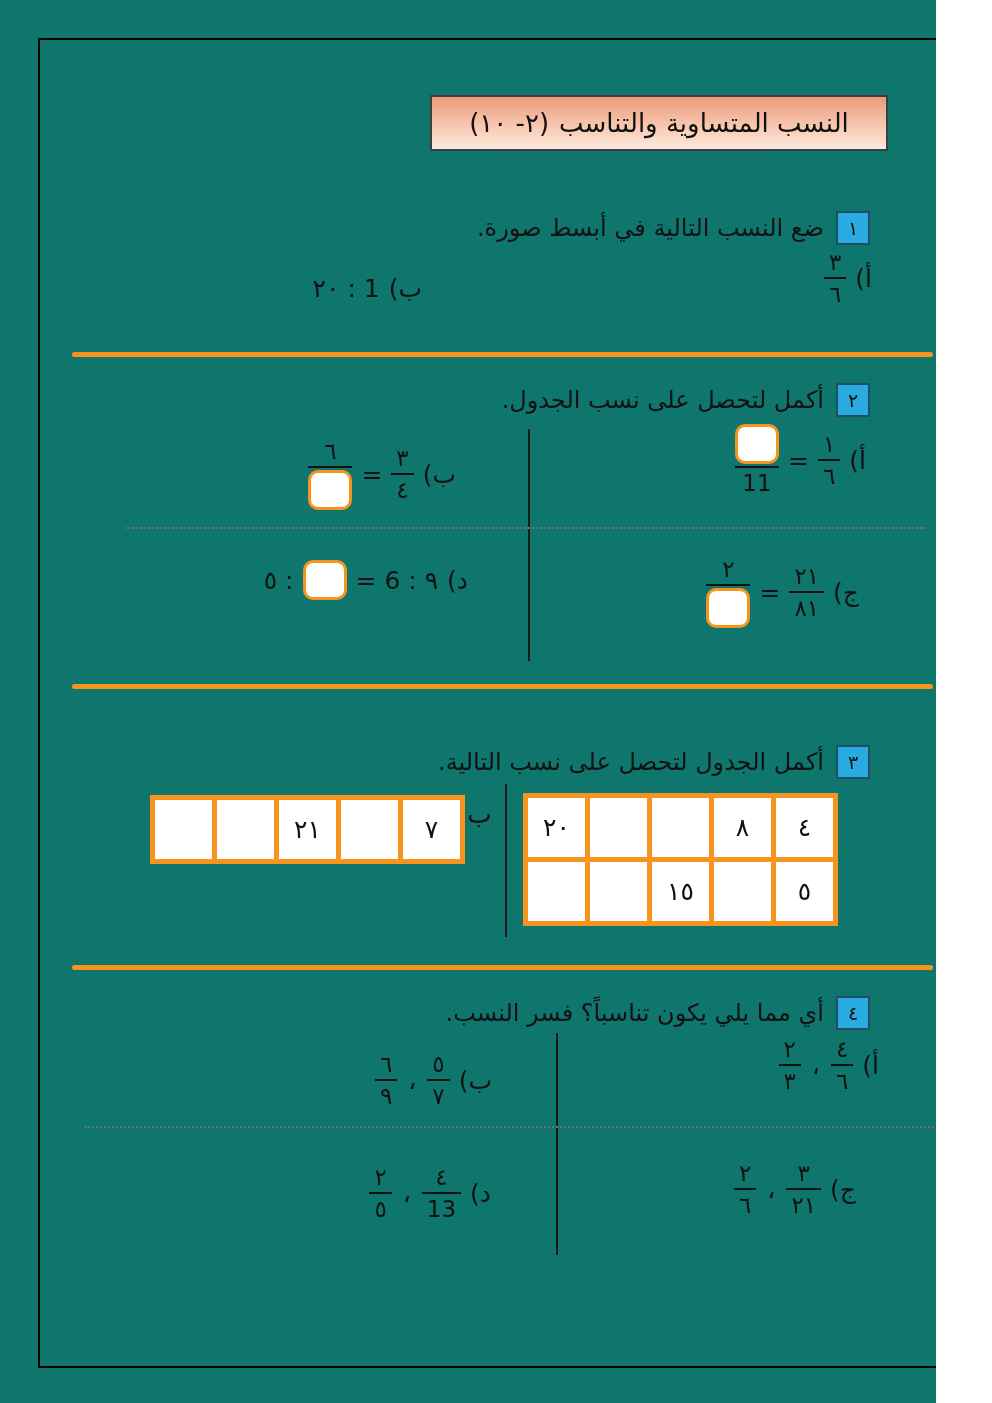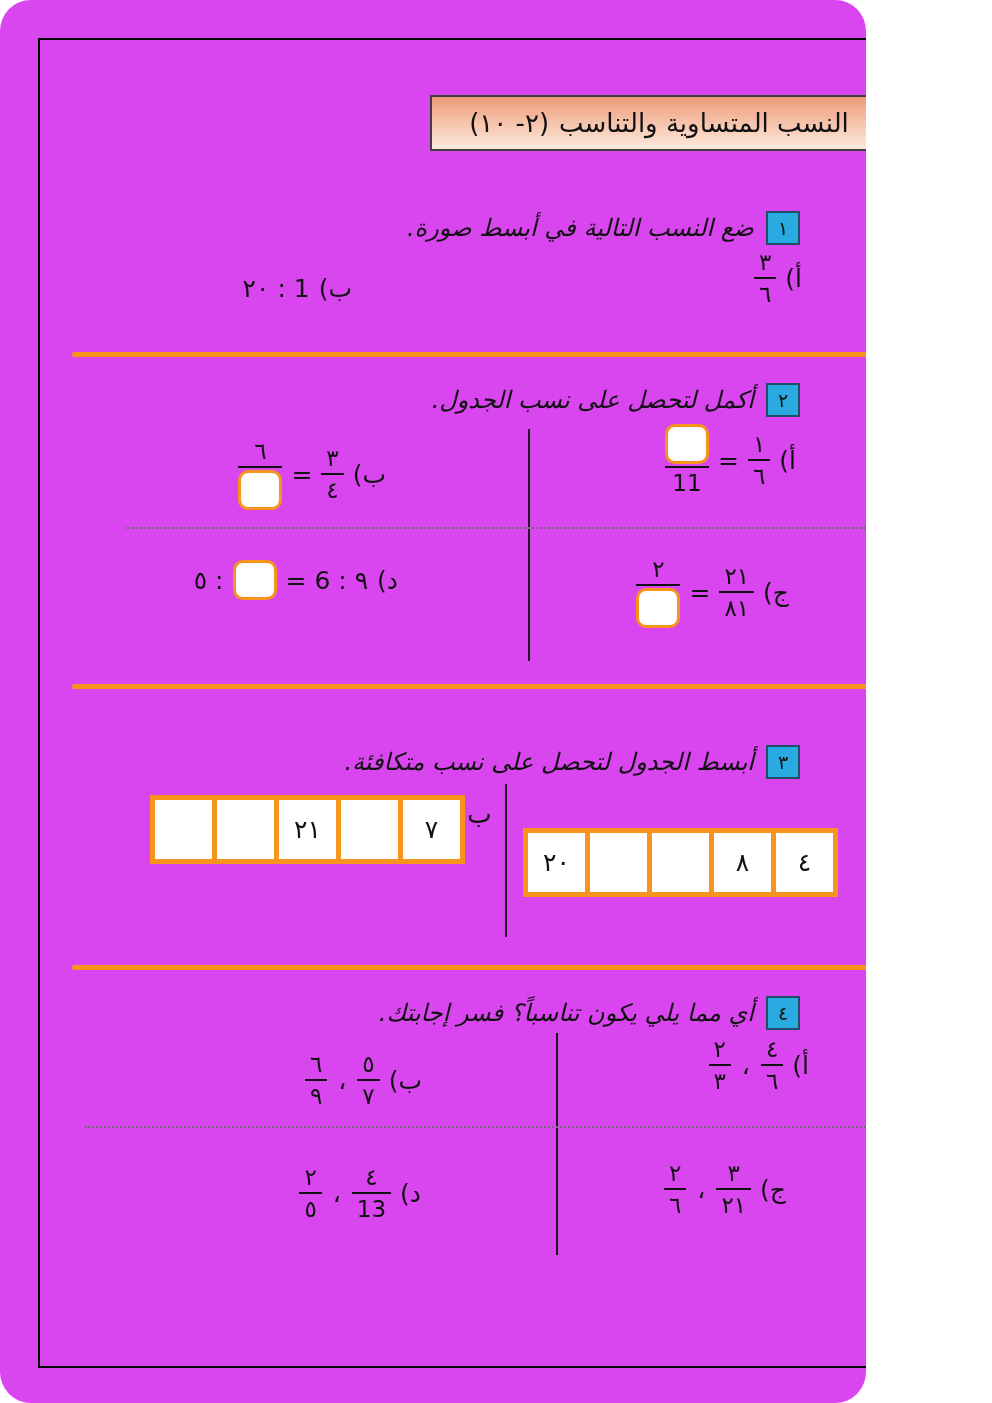--- a/index.html
+++ b/index.html
@@ -1,18 +1,18 @@
 <!DOCTYPE html>
 <html lang="ar"><head>
 <meta charset="utf-8">
 <style>
   html,body { margin:0; padding:0; background:#ffffff; }
   .page {
-    position:relative; width:866px; height:1403px; background:#d946ef;
-    font-family:"DejaVu Sans", sans-serif; color:#111; overflow:hidden;border-radius:31px;
+    position:relative; width:936px; height:1403px; background:#0f766e;
+    font-family:"DejaVu Sans", sans-serif; color:#111; overflow:hidden;
   }
   .sheet-border {
     position:absolute; left:38px; top:38px; width:912px; height:1326px;
     border:2px solid #000;
   }
   .title-box {
     position:absolute; left:430px; top:95px; width:454px; height:52px;
     border:2px solid #3f3f3f;
     background:linear-gradient(180deg,#ec9a79 0%,#f5bfa6 45%,#fdeade 100%);
     display:flex; align-items:center; justify-content:center; gap:10px;
@@ -22,21 +22,21 @@
     position:absolute; right:66px; direction:rtl;
     display:flex; align-items:flex-start; gap:12px;
     font-size:24px; white-space:nowrap;
   }
   .qnum {
     width:34px; height:34px; flex:0 0 34px;
     background:#29ABE2; border:2px solid #1f4f68; box-sizing:border-box;
     display:flex; align-items:center; justify-content:center;
     font-size:19px;
   }
-  .qprompt { line-height:34px;font-style:italic; }
+  .qprompt { line-height:34px; }
   .item {
     position:absolute; direction:rtl;
     display:flex; align-items:center; gap:9px;
     font-size:25px; white-space:nowrap;
   }
   .frac { display:inline-flex; flex-direction:column; align-items:center;
           font-size:23px; line-height:1.15; }
   .frac .fnum, .frac .fden { padding:0 5px; }
   .frac .fbar { align-self:stretch; height:0; border-top:2.5px solid #111; margin:2px 0; }
   .ansbox {
@@ -150,33 +150,40 @@
     <span class="ansbox"></span>
     <span>: ٥</span>
   </div>
 
   <div class="divider" style="top:684px;"></div>
 
   <div class="q-header" style="top:745px;">
     <div class="qnum">
         <span>٣</span>
       </div>
-    <div class="qprompt">أبسط الجدول لتحصل على نسب متكافئة.</div>
+    <div class="qprompt">أكمل الجدول لتحصل على نسب التالية.</div>
   </div>
 
   <div class="vline" style="left:505px; top:784px; height:153px;"></div>
 
-  <table class="otable" style="left:523px; top:828px;">
+  <table class="otable" style="left:523px; top:793px;">
     <tbody>
         <tr>
       <td>٢٠</td>
       <td></td>
       <td></td>
       <td>٨</td>
       <td>٤</td>
+    </tr>
+    <tr>
+      <td></td>
+      <td></td>
+      <td>١٥</td>
+      <td></td>
+      <td>٥</td>
     </tr>
   </tbody>
     </table>
 
   <div class="tbl-label" style="left:457px; top:799px;">ب)</div>
 
   <table class="otable" style="left:150px; top:795px;">
     <tbody>
         <tr>
       <td></td>
@@ -187,21 +194,21 @@
     </tr>
   </tbody>
     </table>
 
   <div class="divider" style="top:965px;"></div>
 
   <div class="q-header" style="top:996px;">
     <div class="qnum">
         <span>٤</span>
       </div>
-    <div class="qprompt">أي مما يلي يكون تناسباً؟ فسر إجابتك.</div>
+    <div class="qprompt">أي مما يلي يكون تناسباً؟ فسر النسب.</div>
   </div>
 
   <div class="vline" style="left:556px; top:1033px; height:222px;"></div>
   <div class="dotline" style="left:85px; top:1126px; width:865px;"></div>
 
   <div class="item" style="top:1036px; right:57px;">
     <span>أ)</span>
     <span class="frac">
       <span class="fnum">٤</span>
       <span class="fbar"></span>

